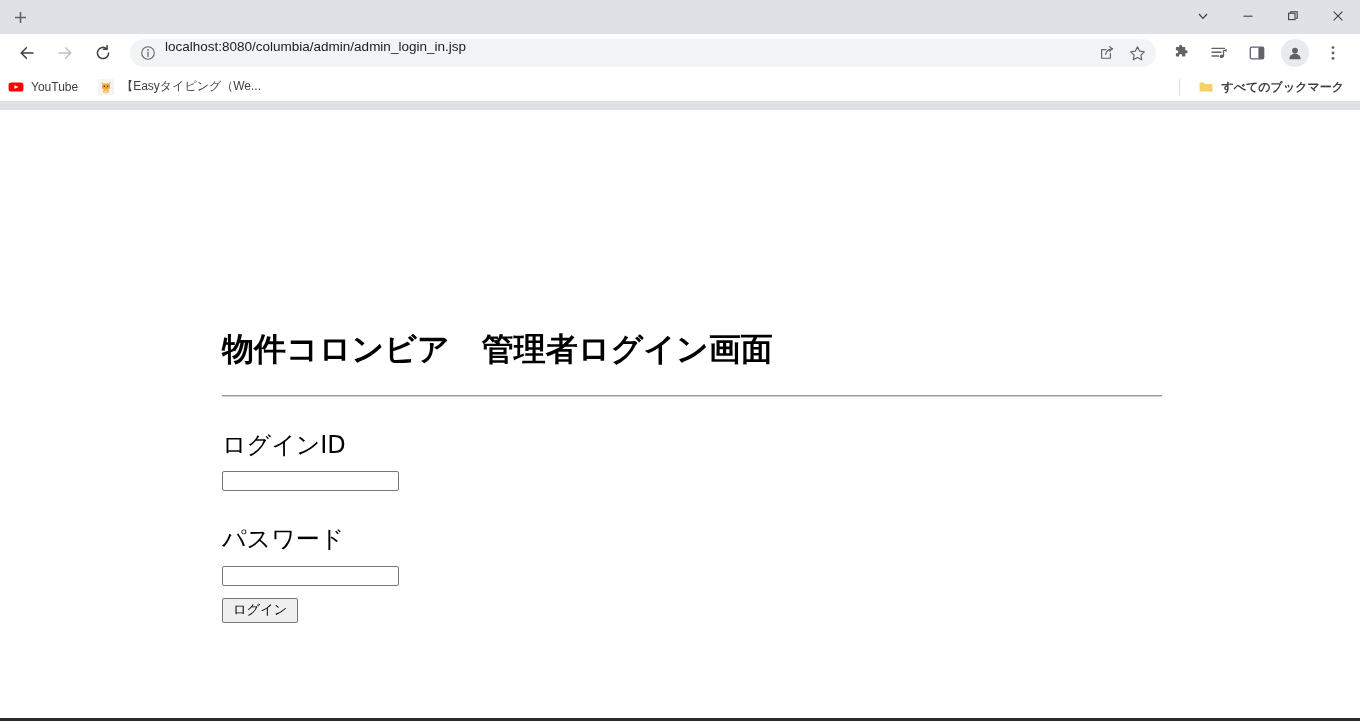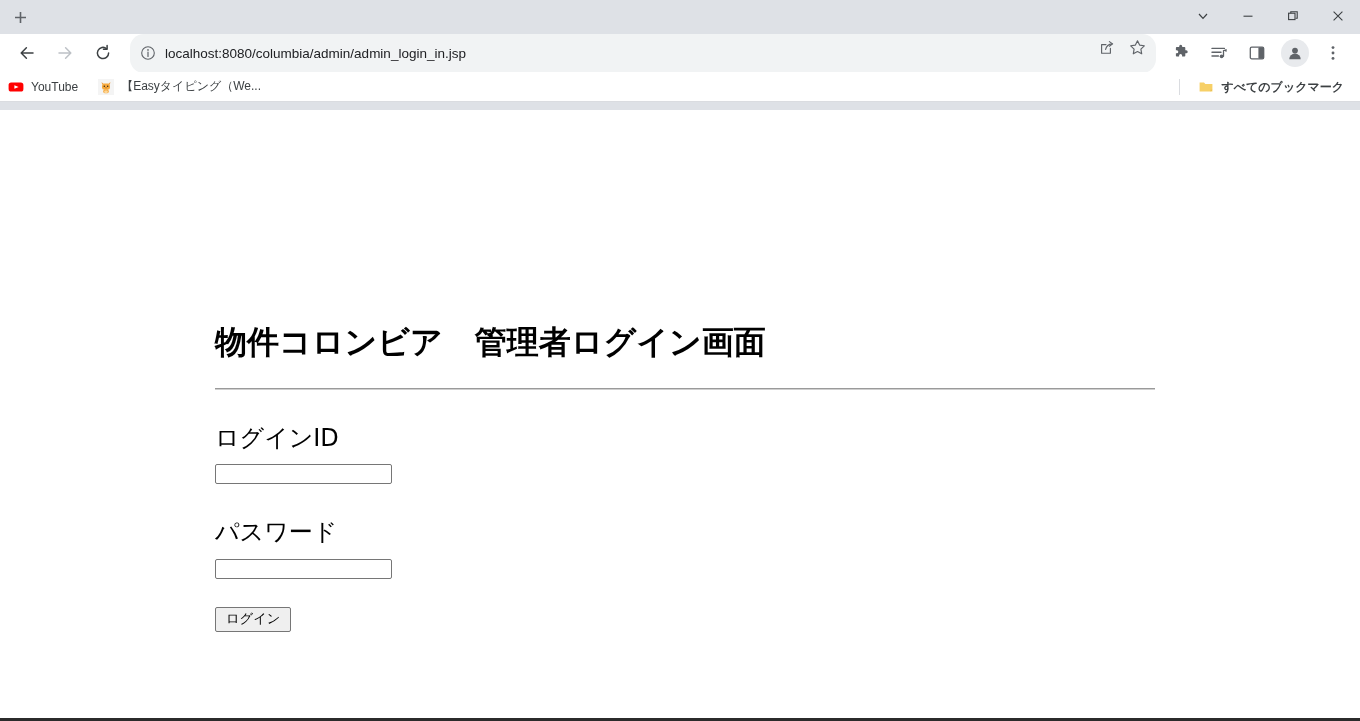--- a/index.html
+++ b/index.html
@@ -106,25 +106,24 @@
     height: 28px;
     margin: 0 5px;
     display: flex;
     align-items: center;
     justify-content: center;
     border-radius: 50%;
     flex: 0 0 auto;
   }
   .omnibox {
     flex: 1 1 auto;
-    height: 39px;
+    height: 28px;
     background: #f1f3f4;
     border-radius: 14px;
     display: flex;
-    align-items: center;
     margin: 0 6px 0 8px;
     padding: 0 10px 0 10px;
     box-sizing: border-box;
     position: relative;
   }
   .omnibox-url {
     font-size: 13.5px;
     color: #202124;
     margin-left: 9px;
     white-space: nowrap;
@@ -199,21 +198,21 @@
   .viewport {
     position: absolute;
     left: 0;
     top: 110px;
     width: 1360px;
     height: 608px;
     background: #ffffff;
     overflow: hidden;
   }
   .page {
-    padding: 5px;
+    padding: 12px;
     margin: 0;
   }
   .page-inner {
     margin: 0 210px 0 210px;
   }
   .page-title {
     font-size: 32px;
     font-weight: bold;
     color: #000000;
     margin: 0;
@@ -246,21 +245,21 @@
     border-radius: 2px;
     margin-top: 12px;
     padding: 1px 3px;
     font-size: 13px;
     font-family: "Liberation Sans", sans-serif;
     background: #ffffff;
     color: #000000;
     display: block;
   }
   .submit-btn {
-    margin-top: 28px;
+    margin-top: 12px;
     padding: 3px 10px 4px 10px;
     font-size: 13.3px;
     font-family: "DejaVu Sans", "Liberation Sans", sans-serif;
     background: #efefef;
     border: 1px solid #767676;
     border-radius: 2px;
     color: #000000;
     line-height: 1.2;
     display: inline-block;
   }

